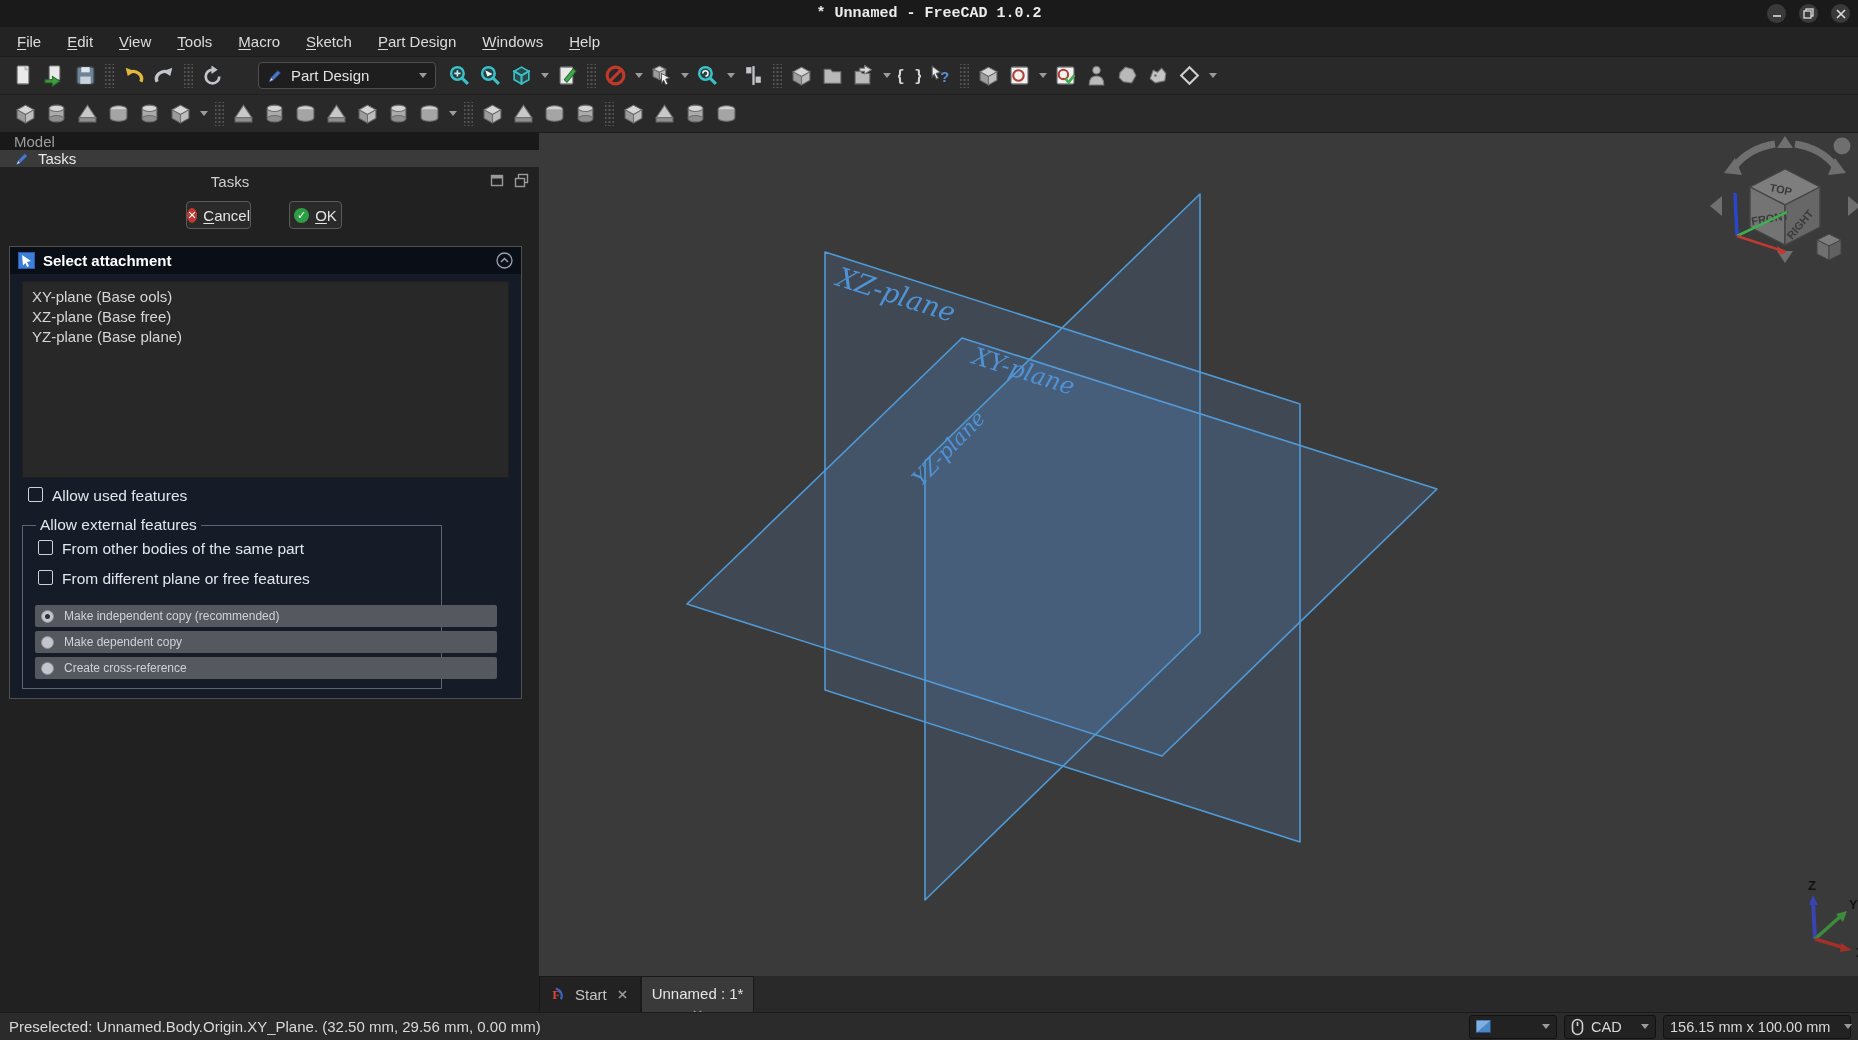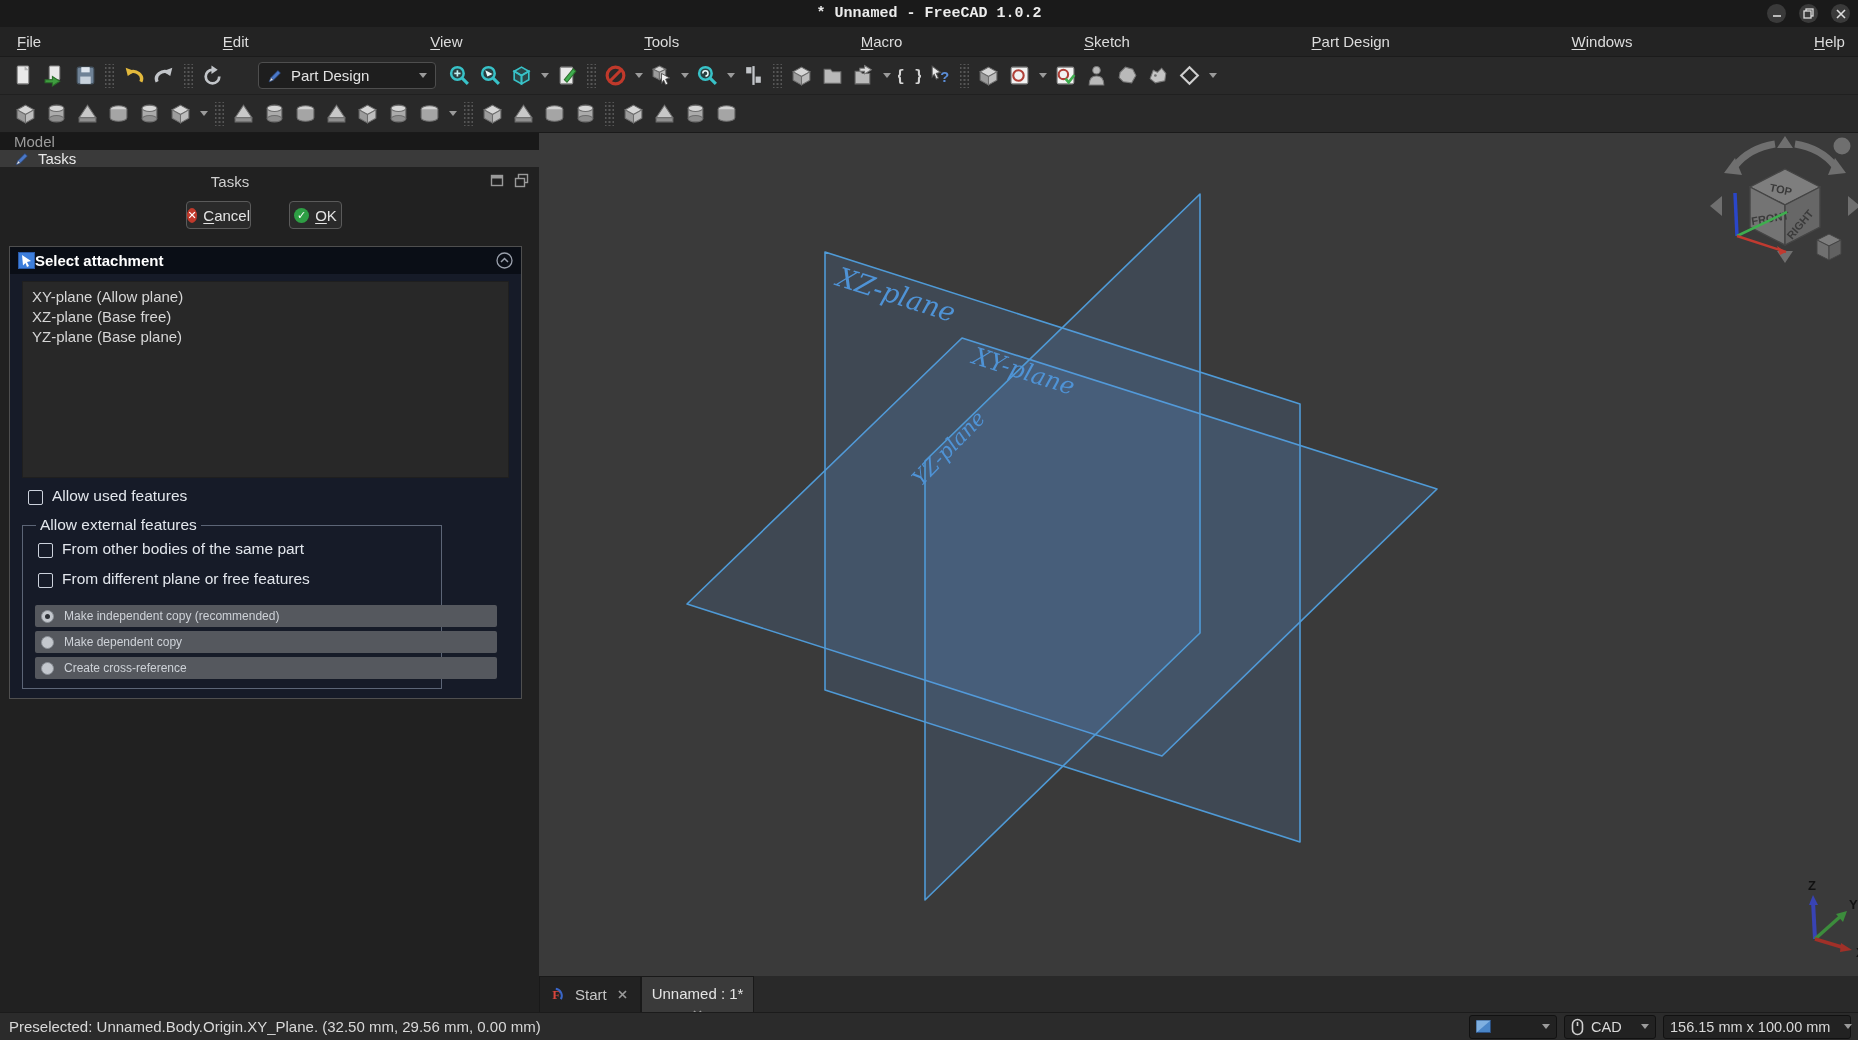--- a/index.html
+++ b/index.html
@@ -11,21 +11,21 @@
   #titlebar { position:absolute; left:0; top:0; width:100%; height:27px; background:#1a1a1a;
     display:flex; align-items:center; justify-content:center; }
   #window-title { color:#ececec; font-size:15px; font-weight:bold;font-family:Liberation Mono, monospace; }
   #winbtns { position:absolute; right:8px; top:4px; display:flex; gap:13px; }
   .winbtn { width:19px; height:19px; border-radius:50%; background:#3a3a3a;
     display:flex; align-items:center; justify-content:center; cursor:pointer; }
   .winbtn svg { display:block; }
 
   
   #menubar { position:absolute; left:0; top:27px; width:100%; height:30px; background:#232323;
-    display:flex; align-items:center; padding-left:4px; border-bottom:1px solid #1b1b1b;justify-content:space-between;}
+    display:flex; align-items:center; padding-left:4px; border-bottom:1px solid #1b1b1b;}
   .menu-item { color:#dcdcdc; font-size:15px; padding:4px 13px; cursor:default; }
   .menu-item u { text-decoration:underline; text-underline-offset:2px; }
 
   
   #tb1 { position:absolute; left:0; top:57px; width:100%; height:38px; background:#292929;
     display:flex; align-items:center; padding-left:10px; border-bottom:1px solid #202020; }
   #tb2 { position:absolute; left:0; top:95px; width:100%; height:38px; background:#292929;
     display:flex; align-items:center; padding-left:12px; border-bottom:1px solid #1a1a1a; }
   .ticon { width:26px; height:26px; margin-right:5px; display:flex; align-items:center;
     justify-content:center; border-radius:3px; cursor:pointer; flex:0 0 auto; }
@@ -58,27 +58,27 @@
     border-radius:4px; color:#e4e4e4; font-size:15px; display:flex; align-items:center;
     justify-content:center; gap:6px; cursor:pointer; }
   .tbtn u { text-decoration:underline; text-underline-offset:2px; }
   .cir { width:15px; height:15px; border-radius:50%; display:flex; align-items:center;
     justify-content:center; color:#fff; font-size:11px; font-weight:bold; }
 
   
   #card { position:absolute; left:9px; top:113px; width:513px; height:453px;
     background:#161b28; border:1px solid #4f4f4f; }
   #card-head { position:absolute; left:0; top:0; width:100%; height:27px; background:#0a0e16;
-    display:flex; align-items:center; padding:0 8px; gap:0; }
+    display:flex; align-items:center; padding:0 8px; gap:8px; }
   #card-title { color:#ffffff; font-size:15px; font-weight:bold; flex:1; }
   #card-collapse { width:17px; height:17px; cursor:pointer; }
   #plane-list { position:absolute; left:12px; top:34px; width:487px; height:197px;
     background:#282828; border:1px solid #1f1f1f; padding:5px 0; overflow:hidden; }
   .plane-item { color:#d6d6d6; font-size:15px; padding:1px 9px; line-height:18px; cursor:pointer; }
-  .cbrow { position:absolute; display:flex; align-items:flex-end; gap:9px; cursor:pointer; }
+  .cbrow { position:absolute; display:flex; align-items:flex-start; gap:9px; cursor:pointer; }
   .cbbox { width:15px; height:15px; border:1px solid #ccd2dc; background:transparent;
     border-radius:2px; flex:0 0 auto; }
   .cbrow span.lab { color:#e2e6ec; font-size:15.5px; }
   #ext-group { position:absolute; left:12px; top:278px; width:420px; height:164px;
     border:1px solid #5c6576; }
   #ext-legend { position:absolute; left:13px; top:-10px; background:#161b28; padding:0 4px;
     color:#e2e6ec; font-size:15.5px; }
   .radio-row { position:absolute; left:12px; width:462px; height:22px; background:#55585e;
     border-radius:2px; display:flex; align-items:center; padding:0 6px; gap:10px; cursor:pointer; }
   .radio { width:13px; height:13px; border-radius:50%; background:#c3c7cd;
@@ -593,21 +593,21 @@
           <rect x="0.5" y="0.5" width="16" height="16" fill="#3d7edb" stroke="#2a5aa8"></rect>
           <polygon points="4,3 13,9 9,10 11,14 9,15 7.5,11 5,13.5" fill="#ffffff"></polygon>
         </svg>
         <span id="card-title">Select attachment</span>
         <svg id="card-collapse" viewBox="0 0 17 17">
           <circle cx="8.5" cy="8.5" r="7.5" fill="none" stroke="#9aa0ac" stroke-width="1.3"></circle>
           <polyline points="5,10 8.5,6.5 12,10" fill="none" stroke="#9aa0ac" stroke-width="1.5"></polyline>
         </svg>
       </div>
       <div id="plane-list">
-          <div class="plane-item">XY-plane (Allow plane)</div>
+          <div class="plane-item">XY-plane (Base ools)</div>
           <div class="plane-item">XZ-plane (Base free)</div>
           <div class="plane-item">YZ-plane (Base plane)</div>
         </div>
       <div class="cbrow" id="cb-used" style="left:18px; top:240px">
         <span class="cbbox"></span>
         <span class="lab">Allow used features</span>
       </div>
       <div id="ext-group">
         <span id="ext-legend">Allow external features</span>
         <div id="ext-checks">

